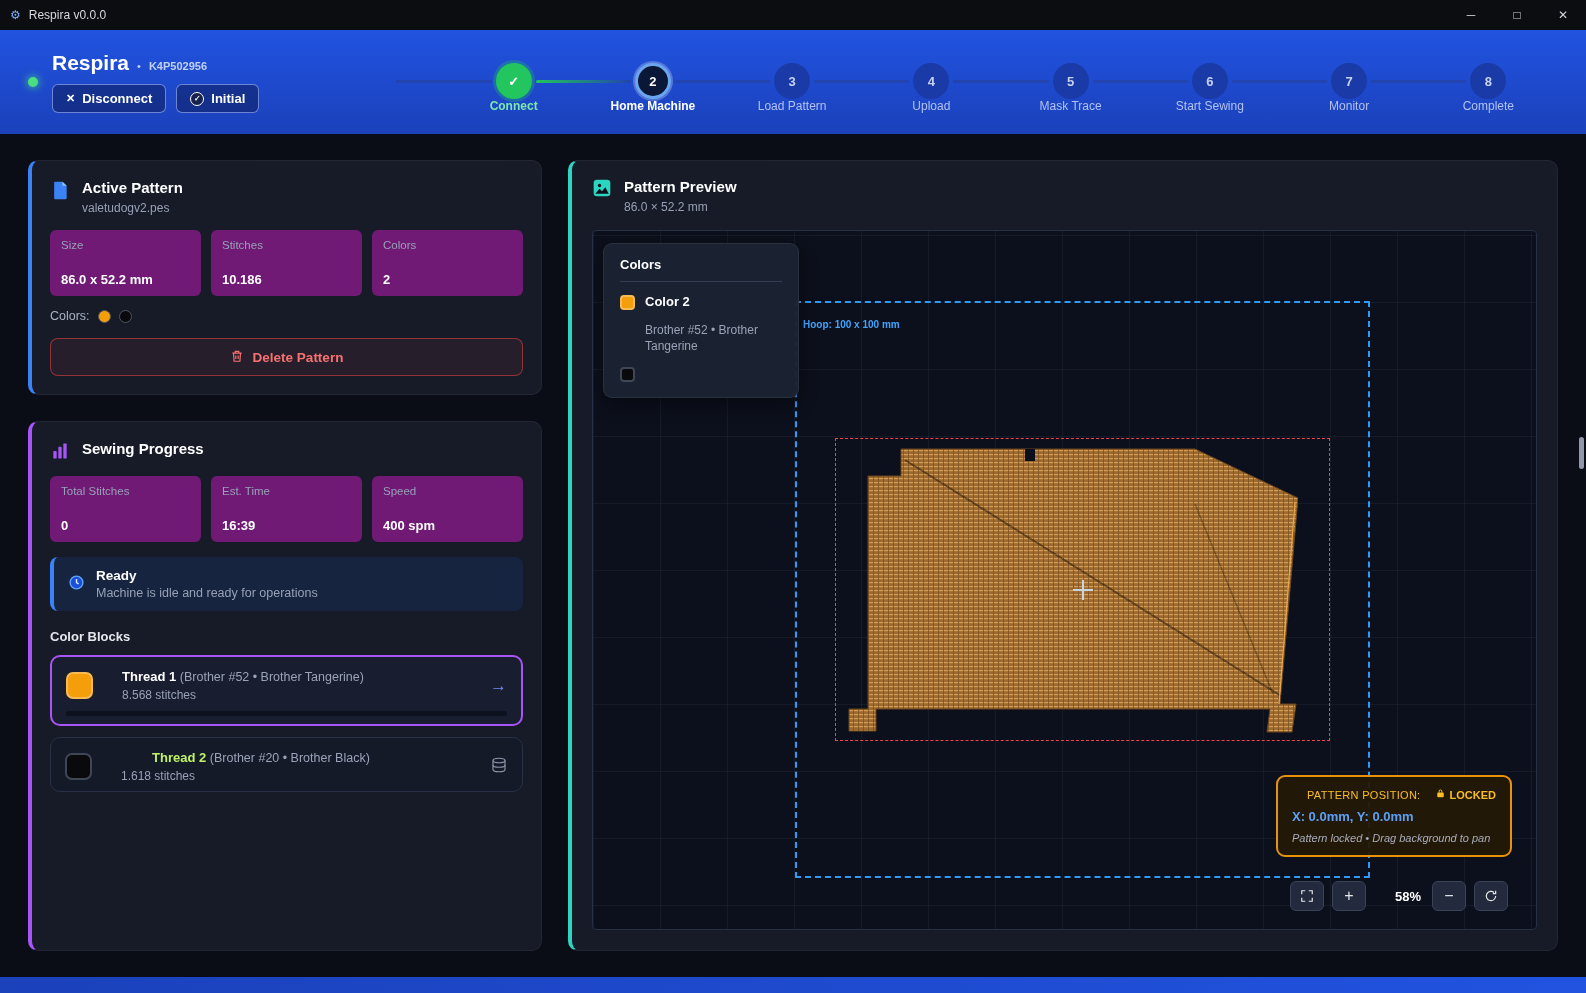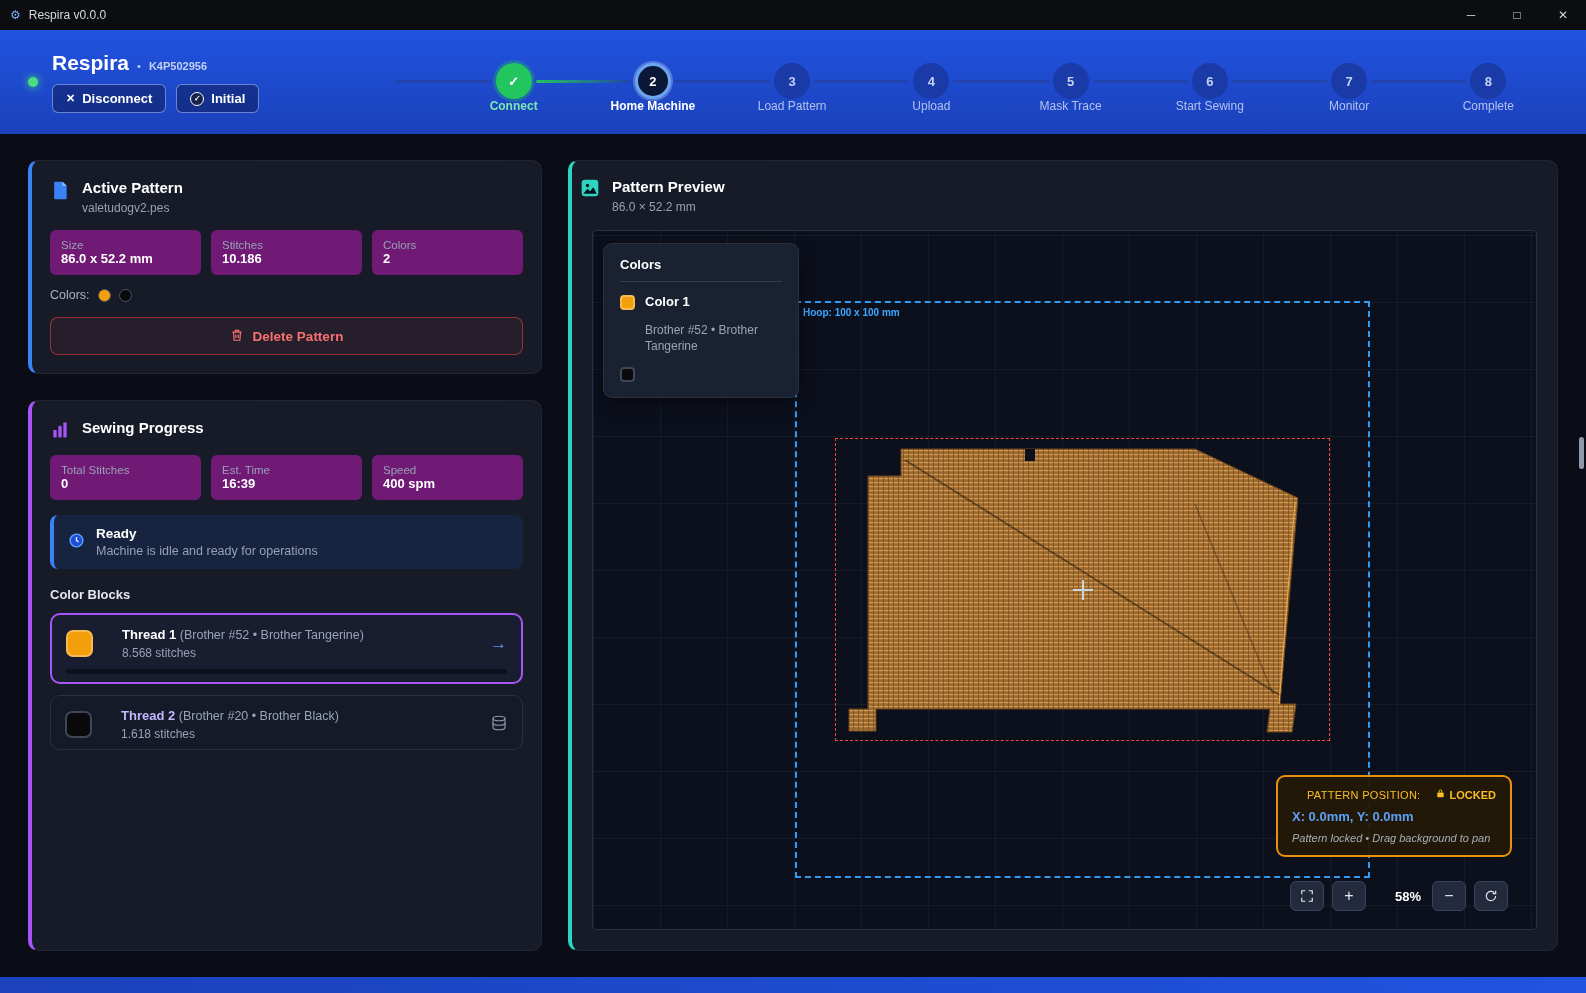--- a/index.html
+++ b/index.html
@@ -55,21 +55,21 @@
 
   .card-pad { padding:18px; }
   .card-head { display:flex; gap:12px; align-items:flex-start; }
   .card-head .icon-box { width:20px; height:20px; flex:none; margin-top:1px; }
   .card-title { font-size:15px; font-weight:bold; color:#fff; }
   .card-sub { font-size:12px; color:#97a0b5; margin-top:5px; }
 
   .stats { display:flex; gap:10px; margin-top:15px; }
   .stat { flex:1; background:#701a75; border-radius:6px; padding:9px 11px; }
   .stat-label { font-size:11.5px; color:#98a1b6; }
-  .stat-value { font-size:13px; font-weight:bold; color:#fff; margin-top:0; }
+  .stat-value { font-size:13px; font-weight:bold; color:#fff; margin-top:21px; }
 
   .colors-row { margin-top:13px; display:flex; align-items:center; gap:8px; font-size:12.5px; color:#aab2c5; }
   .color-dot { width:13px; height:13px; border-radius:50%; border:1px solid #4b5563; }
 
   .delete-btn { margin-top:15px; width:100%; height:38px; display:flex; align-items:center; justify-content:center; gap:9px; background:rgba(239,68,68,0.07); border:1px solid rgba(239,68,68,0.55); color:#f87171; border-radius:8px; font-size:13.5px; font-weight:600; cursor:pointer; }
 
   .status-box { margin-top:15px; background:#16243f; border-left:4px solid #3b82f6; border-radius:8px; padding:11px 14px; display:flex; gap:11px; align-items:center; }
   .status-title { font-size:13.5px; font-weight:bold; color:#fff; }
   .status-text { font-size:12.5px; color:#97a0b5; margin-top:3px; }
 
@@ -80,39 +80,39 @@
   .thread-row { display:flex; align-items:center; gap:29px; }
   .swatch { width:27px; height:27px; border-radius:7px; flex:none; }
   .swatch-border-light { border:2px solid #f8bb54; }
   .swatch-border-dark { border:2px solid #3f4656; }
   .thread-info { flex:1; }
   .thread-name { font-size:13px; color:#fff; font-weight:bold; }
   .thread-detail { font-size:12.5px; color:#9aa3b8; font-weight:normal; }
   .thread-stitches { font-size:12px; color:#98a1b6; margin-top:4px; }
   .thread-arrow { color:#6d8df7; font-size:17px; }
   .thread-track { height:5px; background:#0d111d; border-radius:3px; margin-top:9px; }
-  .thread-idle .thread-name { color:#c4b5fd; }
+  .thread-idle .thread-name { color:#bef264;margin-left:31px; }
 
   
-  .preview-head { padding:17px 8px 8px; display:flex; gap:12px; align-items:flex-start; }
+  .preview-head { padding:17px 20px 8px; display:flex; gap:12px; align-items:flex-start; }
   .canvas { flex:1; margin:8px 20px 20px; position:relative; background:#0c101c; border:1px solid #273047; border-radius:4px; overflow:hidden;
     background-image:
       linear-gradient(rgba(148,163,184,0.07) 1px, transparent 1px),
       linear-gradient(90deg, rgba(148,163,184,0.07) 1px, transparent 1px);
     background-size:67px 67px; background-position:0 4px; }
 
   .legend { position:absolute; left:10px; top:12px; width:196px; background:rgba(27,34,50,0.97); border:1px solid rgba(255,255,255,0.07); border-radius:9px; padding:13px 16px 15px; box-shadow:0 6px 18px rgba(0,0,0,0.45); }
   .legend-title { font-size:13px; font-weight:bold; color:#fff; padding-bottom:9px; border-bottom:1px solid #333b50; }
   .legend-item { display:flex; gap:10px; margin-top:12px; align-items:flex-start; }
   .legend-swatch { width:15px; height:15px; border-radius:4px; flex:none; margin-top:1px; }
   .legend-name { font-size:13px; font-weight:bold; color:#fff; }
   .legend-detail { font-size:12px; color:#9aa3b8; margin-top:14px; line-height:1.3; }
 
   .hoop { position:absolute; left:202px; top:70px; width:575px; height:577px; border:2px dashed #2f9bf5; }
-  .hoop-label { position:absolute; left:6px; top:4px; font-size:10px; font-weight:bold; color:#3ea6ff; }
+  .hoop-label { position:absolute; left:6px; top:16px; font-size:10px; font-weight:bold; color:#3ea6ff; }
   .bounds { position:absolute; left:242px; top:207px; width:495px; height:303px; border:1.5px dashed #ef4444; }
   .pattern-svg { position:absolute; left:250px; top:215px; }
 
   .crosshair { position:absolute; left:480px; top:349px; width:20px; height:20px; }
   .crosshair::before { content:""; position:absolute; left:0; right:0; top:9px; height:1.5px; background:#cbd5e1; }
   .crosshair::after { content:""; position:absolute; top:0; bottom:0; left:9px; width:1.5px; background:#cbd5e1; }
 
   .pos-overlay { position:absolute; right:24px; bottom:72px; width:236px; background:rgba(36,24,6,0.94); border:2px solid #e8920c; border-radius:9px; padding:11px 14px; }
   .pos-head { display:flex; justify-content:space-between; align-items:center; gap:12px; }
   .pos-title { color:#fbbf24; font-size:11px; font-weight:normal; letter-spacing:0.3px;margin-left:15px; }
@@ -378,21 +378,21 @@
           <line x1="452" y1="56" x2="436" y2="258" stroke="#e8a74f" stroke-width="1.2"></line>
         </svg>
 
         <span class="crosshair"></span>
 
         <div class="legend">
           <div class="legend-title">Colors</div>
           <div class="legend-item">
             <span class="legend-swatch swatch-border-light" style="background: rgb(245, 158, 11);"></span>
             <div>
-              <div class="legend-name">Color 1</div>
+              <div class="legend-name">Color 2</div>
               <div class="legend-detail">Brother #52 • Brother Tangerine</div>
             </div>
           </div>
           <div class="legend-item">
             <span class="legend-swatch swatch-border-dark" style="background: rgb(10, 10, 12);"></span>
           </div>
         </div>
 
         <div class="pos-overlay">
           <div class="pos-head">

